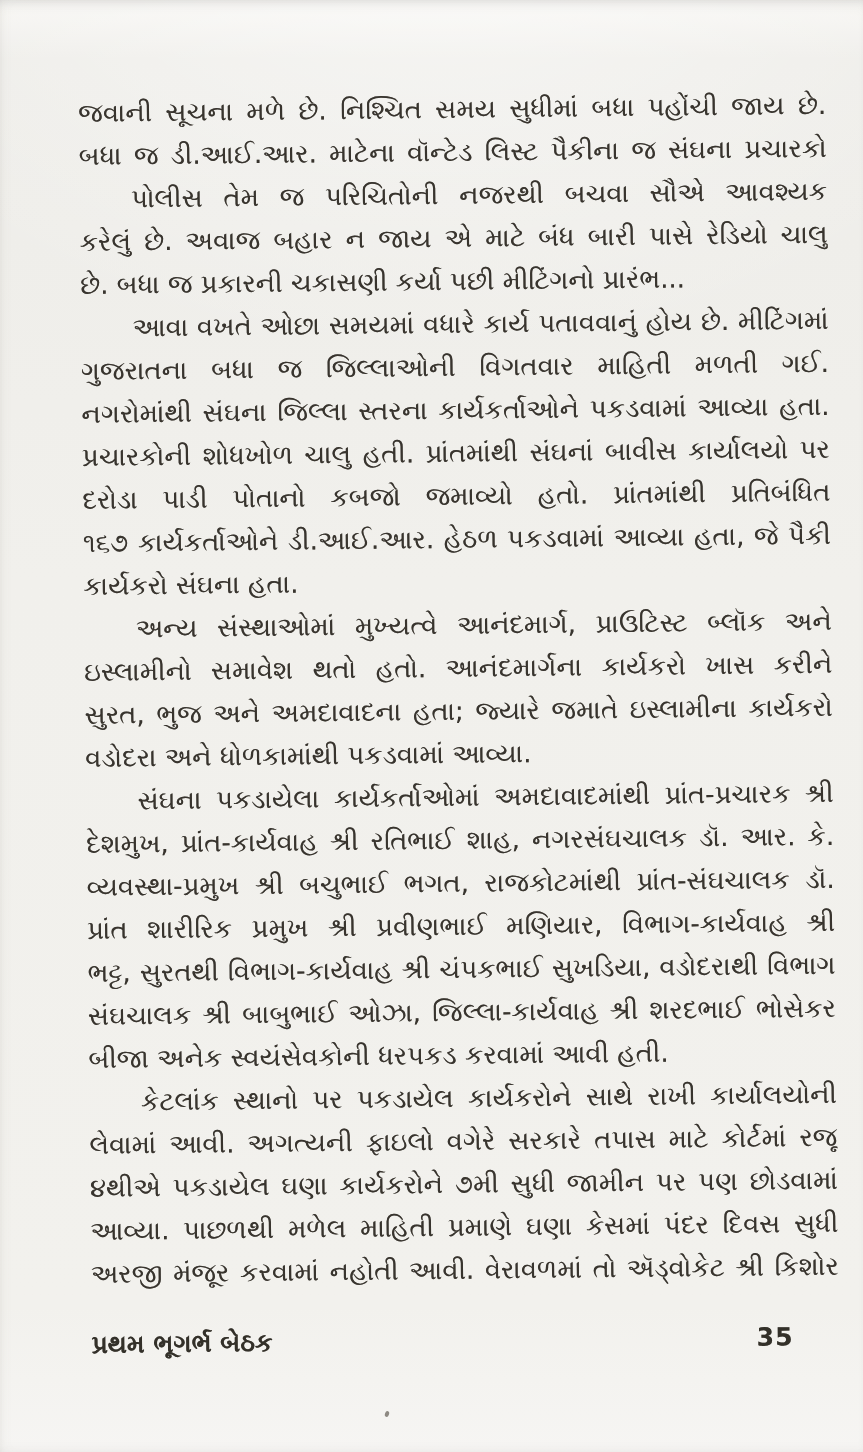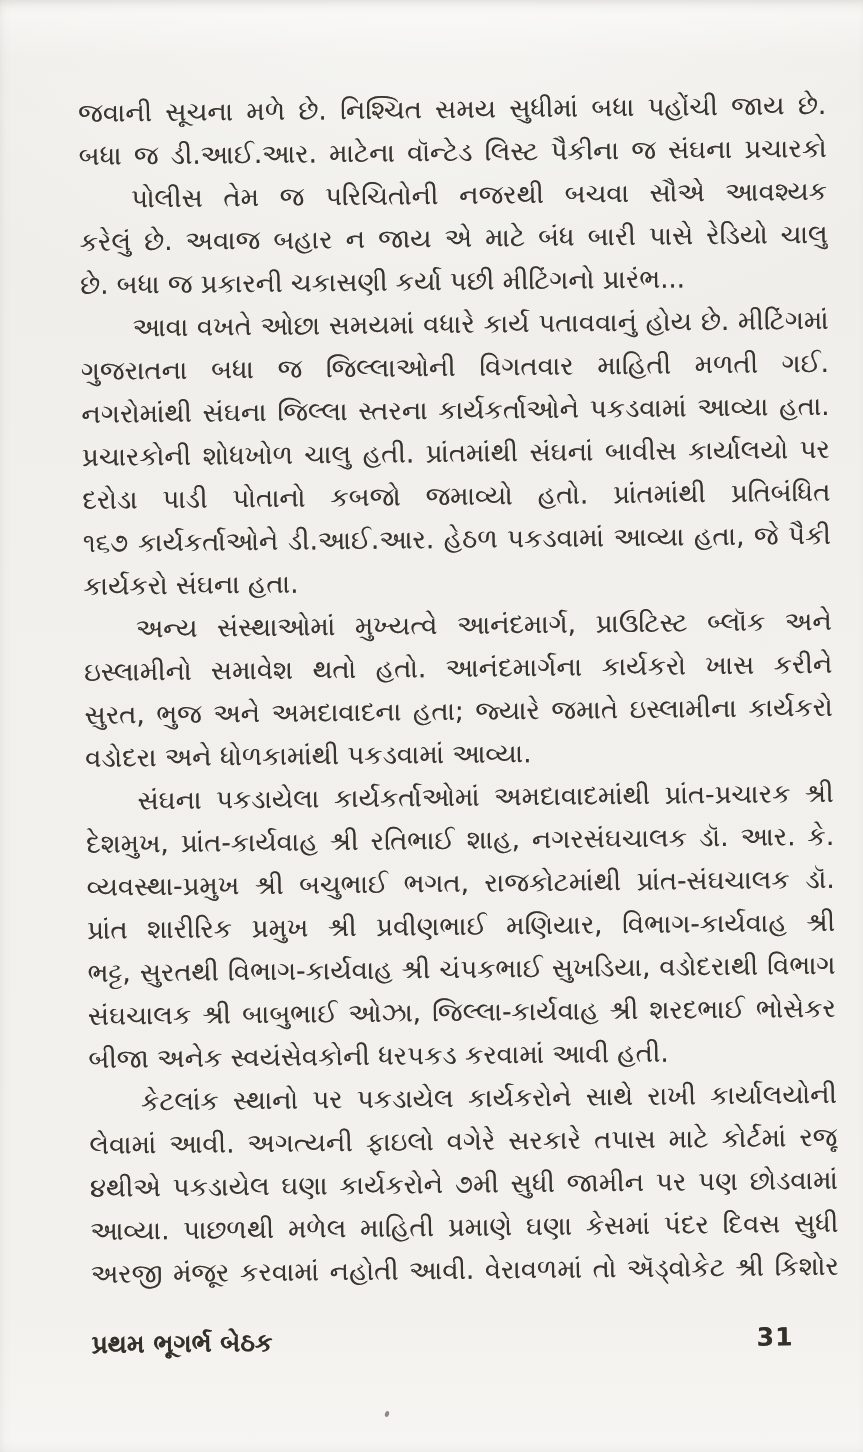--- a/index.html
+++ b/index.html
@@ -96,17 +96,17 @@
         <div class="para">
           <div class="line first-indent">કેટલાંક સ્થાનો પર પકડાયેલ કાર્યકરોને સાથે રાખી કાર્યાલયોની ઝડતી</div>
           <div class="line">લેવામાં આવી. અગત્યની ફાઇલો વગેરે સરકારે તપાસ માટે કોર્ટમાં રજૂ પણ કરી.</div>
           <div class="line">૪થીએ પકડાયેલ ઘણા કાર્યકરોને ૭મી સુધી જામીન પર પણ છોડવામાં નહોતા</div>
           <div class="line">આવ્યા. પાછળથી મળેલ માહિતી પ્રમાણે ઘણા કેસમાં પંદર દિવસ સુધી જામીન</div>
           <div class="line">અરજી મંજૂર કરવામાં નહોતી આવી. વેરાવળમાં તો ઍડ્વોકેટ શ્રી કિશોર કોટકની</div>
         </div>
       </div>
     <div class="footer">
       <span class="footer-title">પ્રથમ ભૂગર્ભ બેઠક</span>
-      <span class="footer-page">31</span>
+      <span class="footer-page">35</span>
     </div>
   </div>
   <div class="speck"></div>
 </div>
 
 </body></html>

